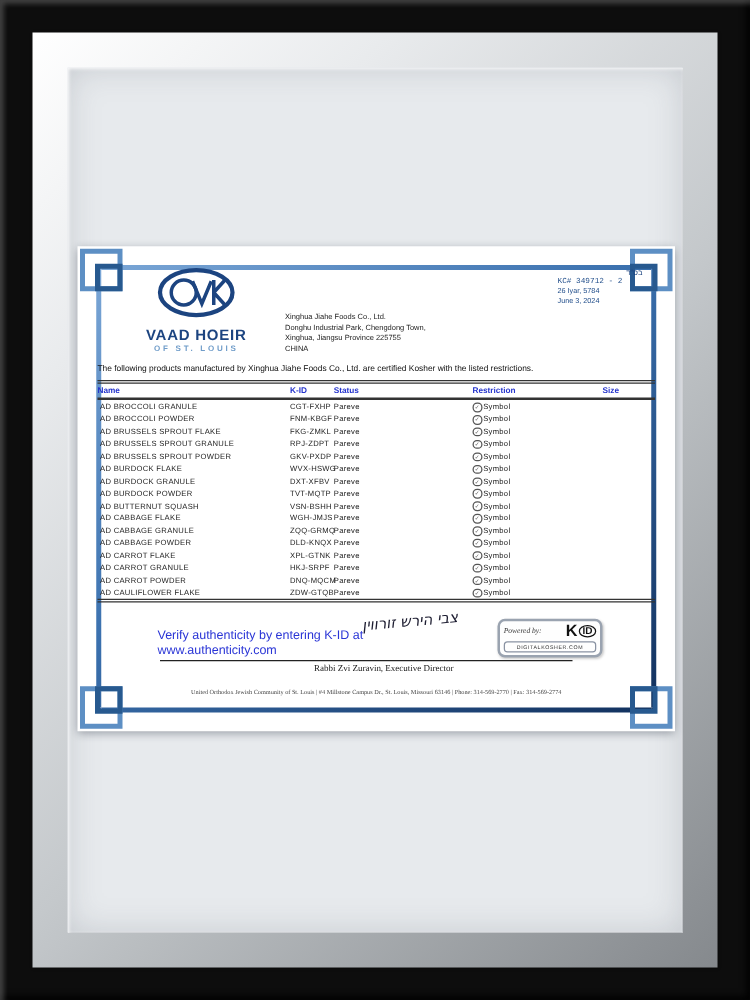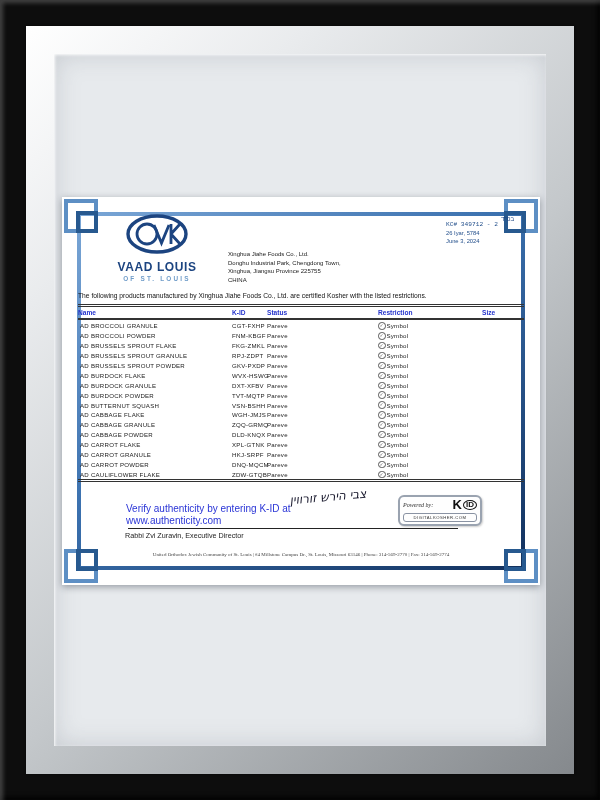--- a/index.html
+++ b/index.html
@@ -59,22 +59,22 @@
   .powered{position:absolute;left:336px;top:298px;width:74px;border:2px solid #9aa3b0;border-radius:6px;
     background:#fefefe;box-shadow:1px 1px 2px rgba(0,0,0,.2);padding:2px 3px 2px 3px;}
   .powered-top{display:flex;align-items:center;justify-content:space-between;}
   .powered-label{font-family:"Liberation Serif",serif;font-style:italic;font-size:6px;color:#333;}
   .kid-logo{display:flex;align-items:center;font-weight:800;color:#111;}
   .kid-k{font-size:13px;line-height:12px;}
   .kid-id{font-size:8px;border:1.6px solid #111;border-radius:50%;padding:0 2px;line-height:8px;margin-left:1px;}
   .kid-domain{margin-top:2px;border:1px solid #8a93a3;border-radius:3px;text-align:center;
     font-size:4.2px;letter-spacing:.5px;color:#333;padding:1px 0;}
   .rule{position:absolute;left:66px;top:331px;width:330px;border-top:1.6px solid #222;}
-  .signer{position:absolute;left:63px;top:334px;width:330px;
-    font-family:Liberation Sans, sans-serif;font-size:7.2px;color:#222;}
+  .signer{position:absolute;left:80px;top:334px;width:330px;text-align:center;
+    font-family:Liberation Serif, serif;font-size:7.2px;color:#222;}
   .addr{position:absolute;left:16px;top:355px;width:446px;text-align:center;
     font-family:"Liberation Serif",serif;font-size:5px;color:#444;}
 </style>
 </head>
 <body>
 
 <div id="stage">
   <div class="frame-black"></div>
   <div class="frame-silver"></div>
   <div class="matte"></div>
@@ -98,21 +98,21 @@
       <div class="dt">June 3, 2024</div>
     </div>
 
     <div class="logo-block">
       <svg width="64" height="42" viewBox="0 0 64 42">
         <ellipse cx="32" cy="21" rx="29" ry="18" fill="none" stroke="#1c4480" stroke-width="3.4"></ellipse>
         <circle cx="22" cy="21" r="10" fill="none" stroke="#1c4480" stroke-width="2.8"></circle>
         <path d="M29 12 L36.5 30 L44 12" fill="none" stroke="#1c4480" stroke-width="2.8"></path>
         <path d="M46 11 L46 31 M46 21 L55 11 M46 21 L55 31" fill="none" stroke="#1c4480" stroke-width="2.8"></path>
       </svg>
-      <div class="org-name">VAAD LOUIS</div>
+      <div class="org-name">VAAD HOEIR</div>
       <div class="org-sub">OF ST. LOUIS</div>
     </div>
 
 
     <div class="company">
       <div>Xinghua Jiahe Foods Co., Ltd.</div>
       <div>Donghu Industrial Park, Chengdong Town,</div>
       <div>Xinghua, Jiangsu Province 225755</div>
       <div>CHINA</div>
     </div>

